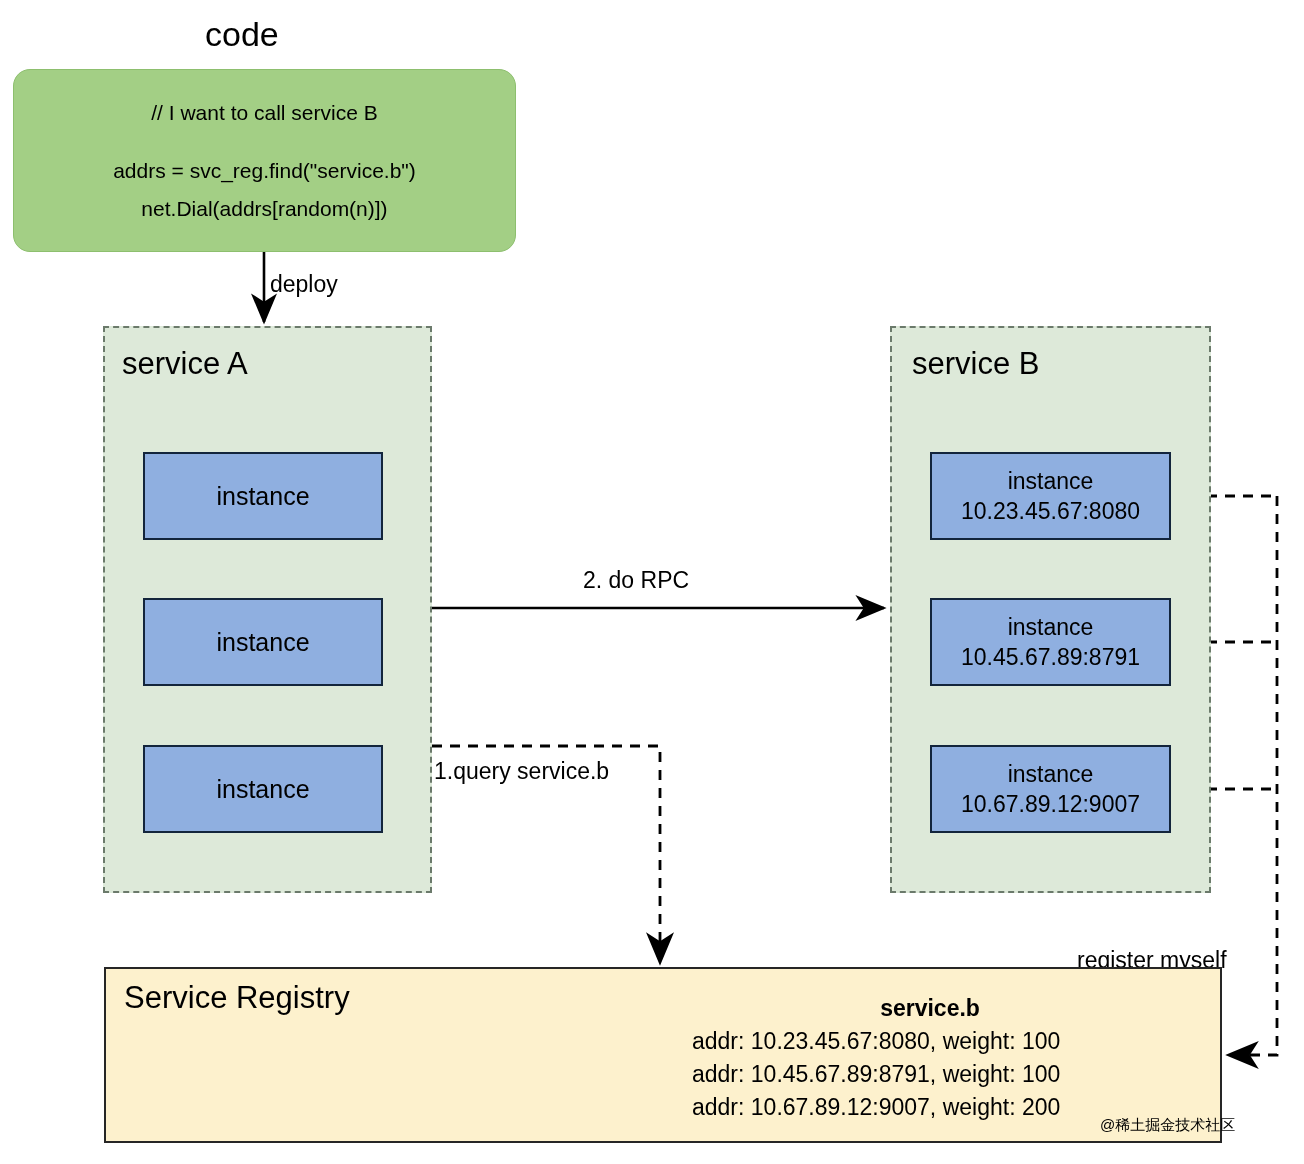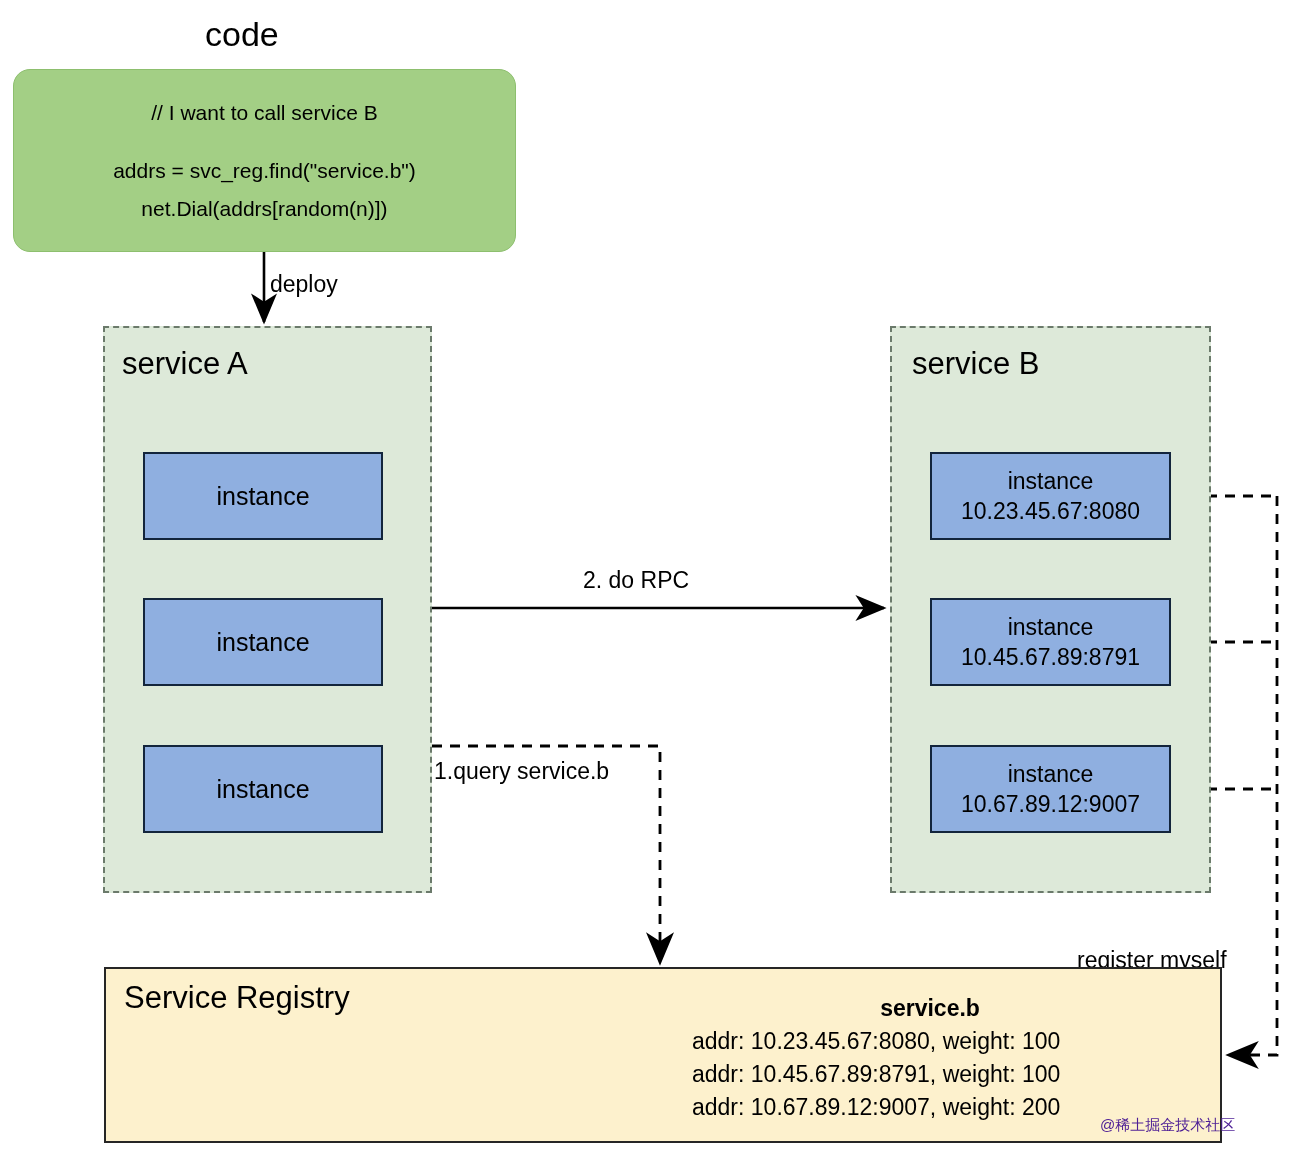--- a/index.html
+++ b/index.html
@@ -133,21 +133,21 @@
     font-size: 23px;
     line-height: 33px;
   }
   #registry-right .svc-name { text-align: center; font-weight: bold; }
   #registry-right .addr-line { text-align: left; padding-left: 42px; }
 
   #watermark {
     left: 1100px; top: 1115px;
     font-size: 15px;
     line-height: 20px;
-    color: #4c1d95;
+    color: #000000;
     white-space: nowrap;
   }
 </style>
 </head>
 <body>
 
 <div id="canvas">
 
   <svg class="layer" viewBox="0 0 1304 1164">
     <defs>

